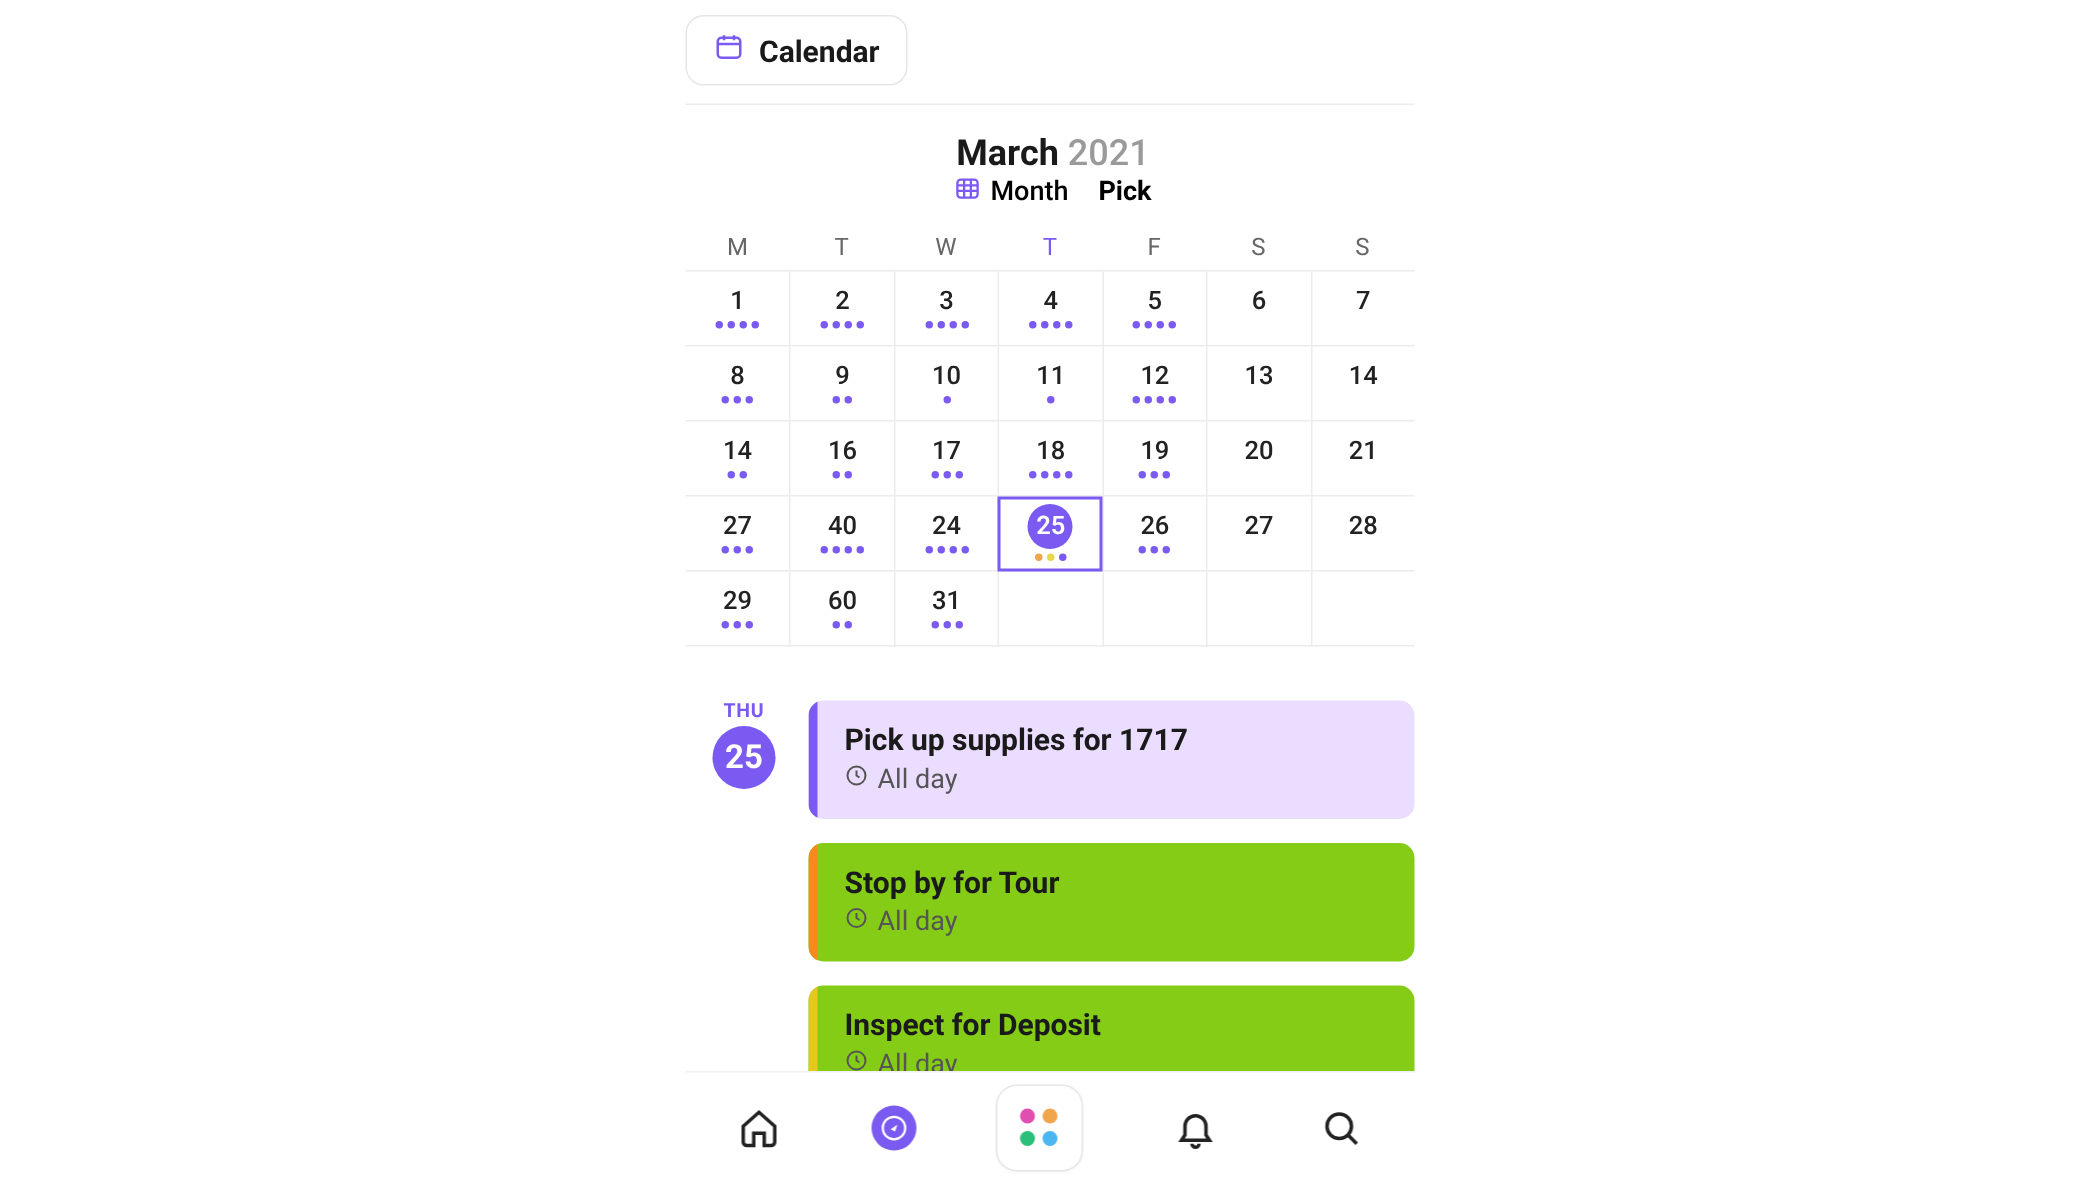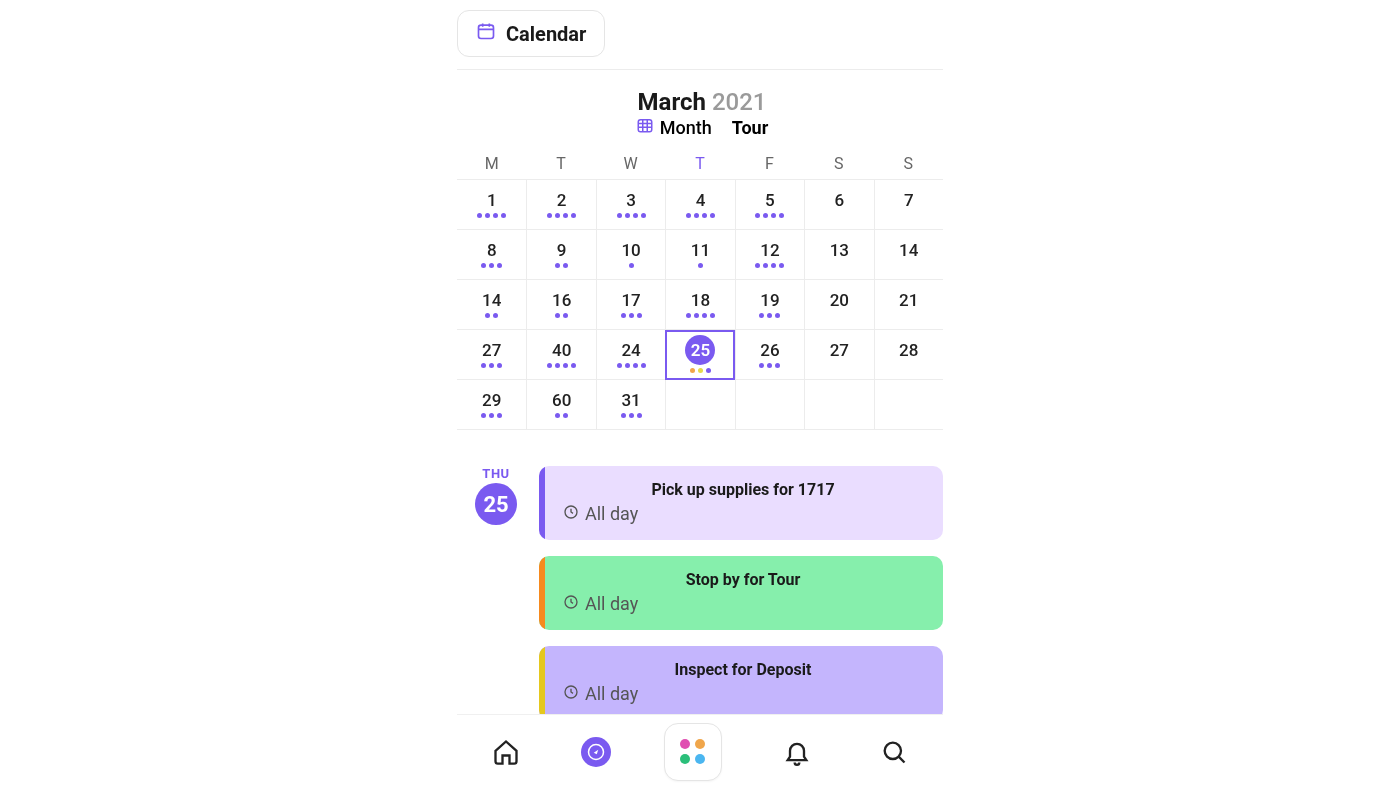--- a/index.html
+++ b/index.html
@@ -99,29 +99,29 @@
   margin-left: 82px;
   border-radius: 10px;
   padding: 14px 20px 16px 24px;
   margin-bottom: 16px;
   position: relative;
   overflow: hidden;
 }
 .event-card .bar {
   position: absolute; left: 0; top: 0; bottom: 0; width: 6px;
 }
-.event-title { font-size: 16px; font-weight: 700; margin-bottom: 4px; text-align: center; }
+.event-title { font-size: 20px; font-weight: 700; margin-bottom: 4px; }
 .event-time { display: inline-flex; align-items: center; gap: 6px; color: #555; font-size: 18px; }
 .event-time svg { width: 16px; height: 16px; stroke: #555; }
 
 .event-card.purple { background: #eaddff; }
 .event-card.purple .bar { background: #7a5af0; }
-.event-card.orange { background: #86efac; }
+.event-card.orange { background: #84cc16; }
 .event-card.orange .bar { background: #f68a1e; }
-.event-card.yellow { background: #c4b5fd; }
+.event-card.yellow { background: #84cc16; }
 .event-card.yellow .bar { background: #e5c81e; }
 
 .tabbar {
   position: fixed;
   bottom: 0;
   left: 50%;
   transform: translateX(-50%);
   width: 486px;
   height: 74px;
   background: #fff;
@@ -174,21 +174,21 @@
       <span class="month-link">
         <span>
           <svg viewBox="0 0 24 24" fill="none" stroke="#7a7a7a" stroke-width="2">
             <rect x="3" y="5" width="18" height="16" rx="3"></rect>
               <path d="M3 10h18M9 5v16M15 5v16M3 15h18"></path>
           </svg>
         </span>
         <span>Month</span>
       </span>
       <span class="month-link strong">
-        <span>Tour</span>
+        <span>Pick</span>
       </span>
     </div>
   </div>
 
   <div class="weekday-row" id="weekday-row">
       <div class="weekday">M</div>
       <div class="weekday">T</div>
       <div class="weekday">W</div>
       <div class="weekday today">T</div>
       <div class="weekday">F</div>

